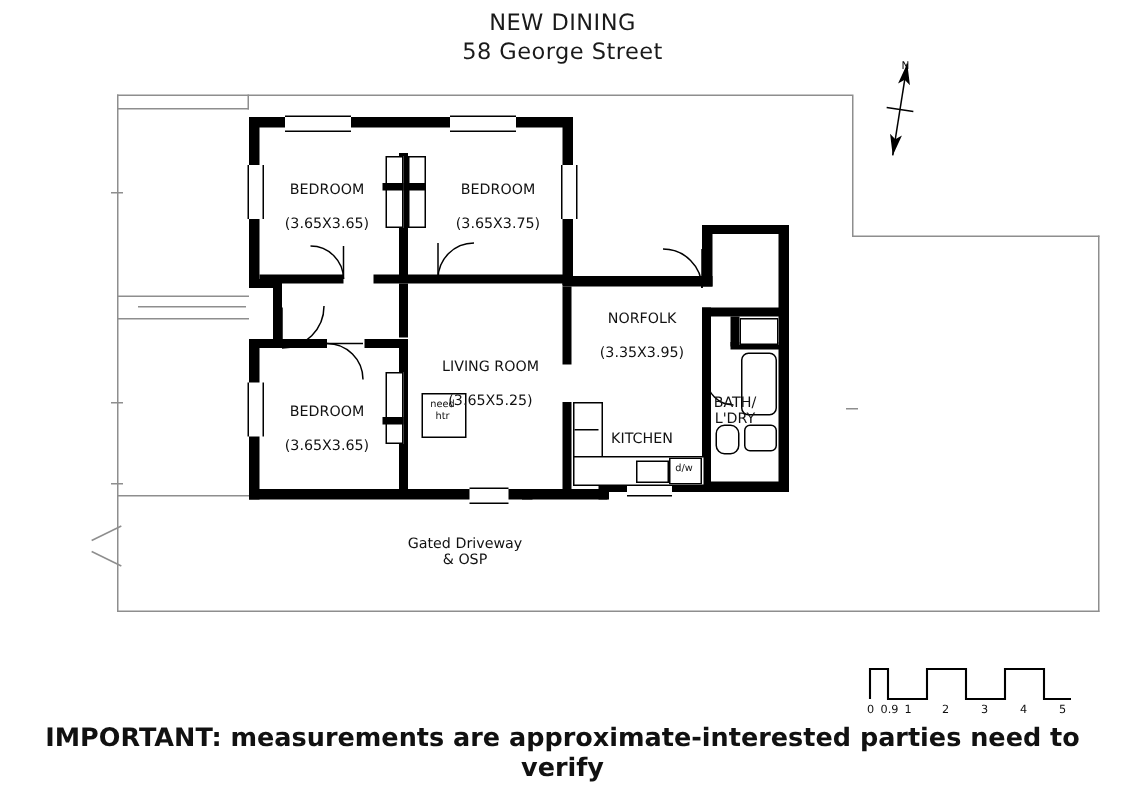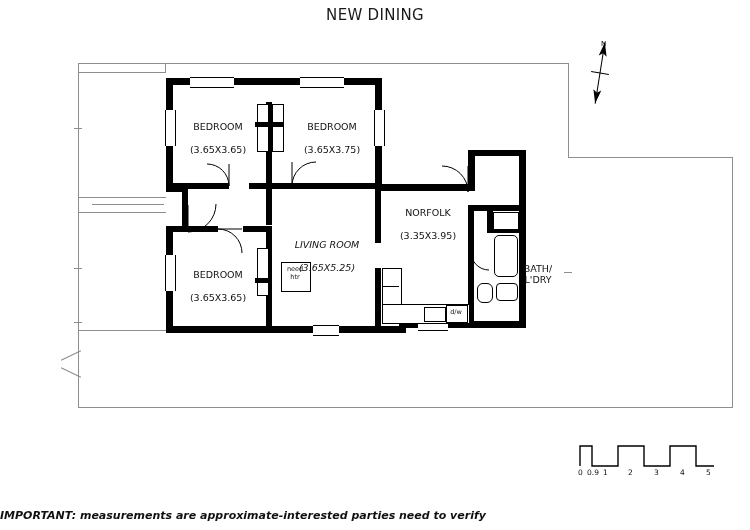--- a/index.html
+++ b/index.html
@@ -30,24 +30,24 @@
   #title-block .tline {
     font-size: 15px;
     letter-spacing: 0.3px;
     color: #1a1a1a;
   }
 
   
   #footer-note {
     left: 0; bottom: 8px;
     width: 750px;
-    font-size: 11px;
+    text-align: center;
+    font-size: 17px;
     font-weight: bold;
     color: #111;
-    font-style: italic;
   }
 
   
   .wall { background: #000000; }
   .thinline { background: #000000; }
 
   .label {
     font-size: 9.5px;
     text-align: center;
     line-height: 1.18;
@@ -69,20 +69,21 @@
   }
   #scalebar .nums span { position: absolute; }
 </style>
 </head>
 <body>
 
 <div id="page">
 
   <div id="title-block" class="abs">
     <div class="tline">NEW DINING</div>
+    <div class="tline">58 George Street</div>
   </div>
 
   <div class="abs thinline" style="left:78px; top:63px; width:490px; height:1px; background:#8e8e8e;"></div>
   <div class="abs thinline" style="left:78px; top:63px; width:1px; height:345px; background:#8e8e8e;"></div>
   <div class="abs thinline" style="left:78px; top:407px; width:655px; height:1px; background:#8e8e8e;"></div>
   <div class="abs thinline" style="left:732px; top:157px; width:1px; height:251px; background:#8e8e8e;"></div>
   <div class="abs thinline" style="left:568px; top:157px; width:165px; height:1px; background:#8e8e8e;"></div>
   <div class="abs thinline" style="left:568px; top:63px; width:1px; height:95px; background:#8e8e8e;"></div>
 
   <div class="abs thinline" style="left:78px; top:72px; width:88px; height:1px; background:#8e8e8e;"></div>
@@ -205,37 +206,42 @@
     <div>BEDROOM</div>
     <div>(3.65X3.75)</div>
   </div>
 
   <div class="abs label" style="left:180px; top:258px; width:76px;">
     <div>BEDROOM</div>
     <div>(3.65X3.65)</div>
   </div>
 
 
-  <div class="abs label" style="left:280px; top:228px; width:94px;font-style:italic;">
+  <div class="abs label" style="left:280px; top:228px; width:94px;">
     <div>LIVING ROOM</div>
     <div>(3.65X5.25)</div>
   </div>
 
   <div class="abs label" style="left:388px; top:196px; width:80px;">
     <div>NORFOLK</div>
     <div>(3.35X3.95)</div>
   </div>
 
-
-  <div class="abs label" style="left:468px; top:252px; width:44px;padding-left:48px;">
+  <div class="abs label" style="left:396px; top:276px; width:64px;">
+    <div>KITCHEN</div>
+  </div>
+
+  <div class="abs label" style="left:468px; top:252px; width:44px;">
     <div>BATH/
 L'DRY</div>
   </div>
 
 
+  <div class="abs label" style="left:240px; top:357px; width:140px; font-size:9.5px;">Gated Driveway
+&amp; OSP</div>
 
   <div id="compass" class="abs">
     <svg width="50" height="70" viewBox="0 0 50 70">
       <g transform="rotate(9 25 35)">
         <line x1="25" y1="4" x2="25" y2="66" stroke="#000" stroke-width="1"></line>
         <polygon points="25,4 21,18 25,15 29,18" fill="#000"></polygon>
         <polygon points="25,66 21,52 25,55 29,52" fill="#000"></polygon>
         <line x1="16" y1="35" x2="34" y2="35" stroke="#000" stroke-width="1"></line>
       </g>
       <text x="26" y="8" font-family="DejaVu Sans, sans-serif" font-size="7" fill="#000">N</text>

